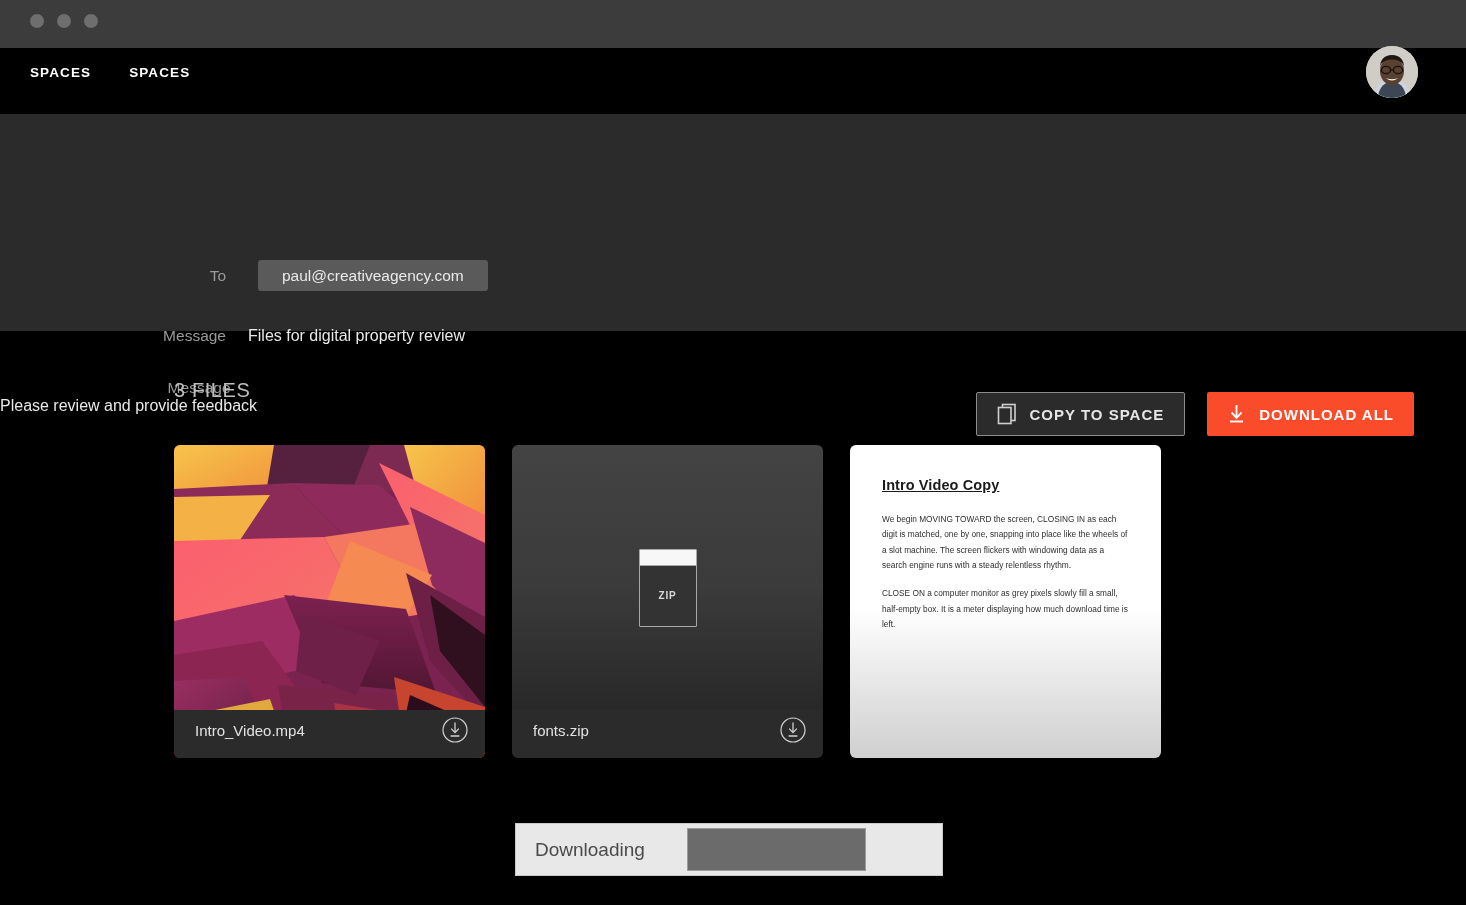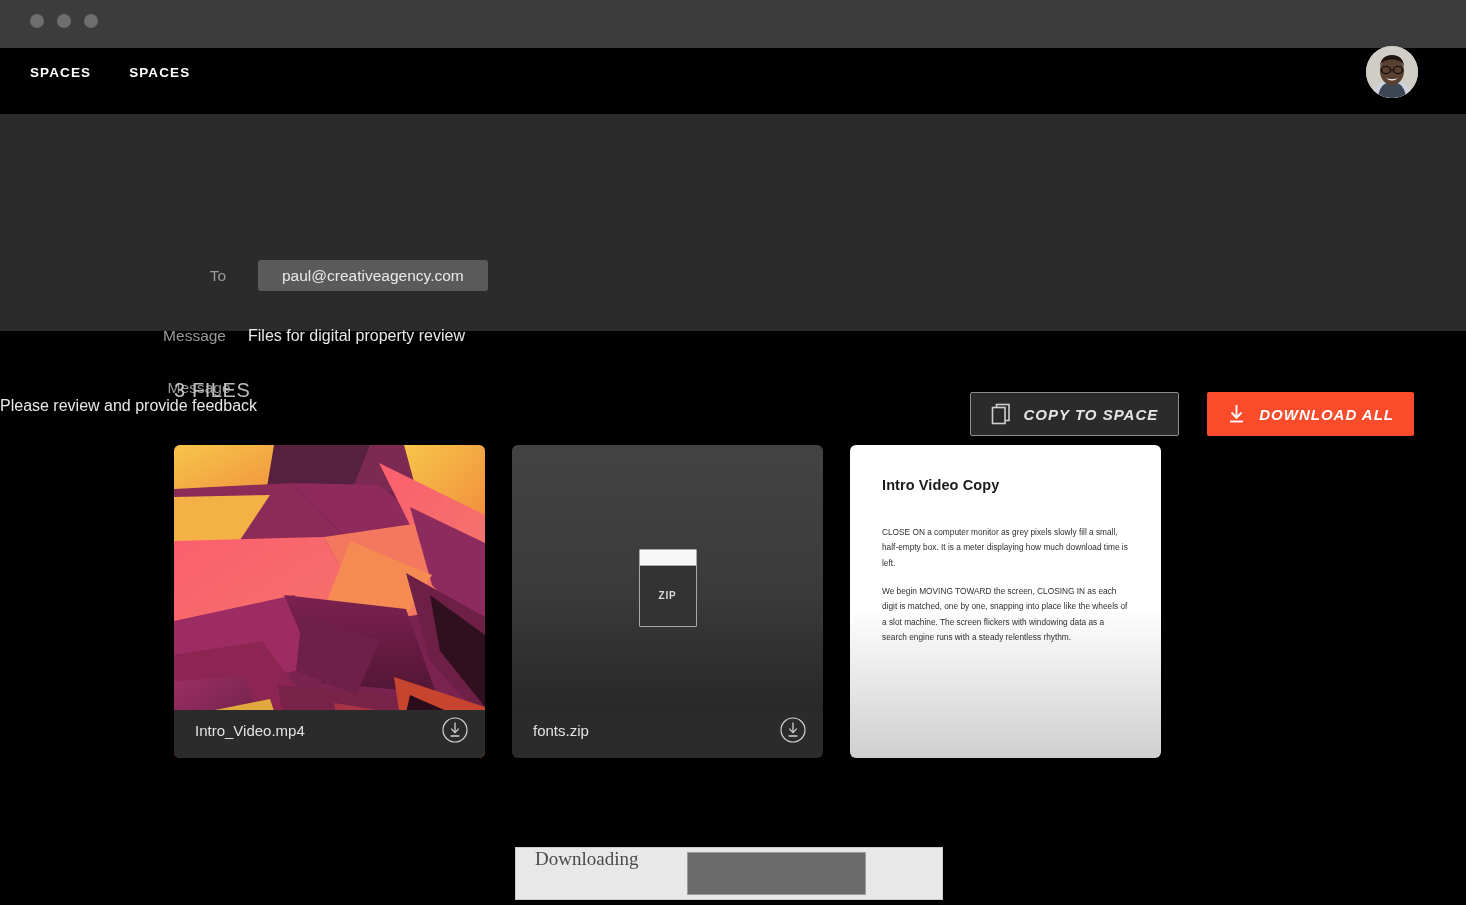--- a/index.html
+++ b/index.html
@@ -61,21 +61,21 @@
     background: #5a5a5a; color: #e9e9e9;
     padding: 7px 24px; border-radius: 3px;
     font-size: 15.5px; line-height: 1.1;
   }
   #row-to { top: 146px; gap: 10px; }
   #row-subject { top: 213px; }
   #row-message { top: 265px; flex-direction: column; }
 
   .actions {
     position: absolute; right: 52px; top: 278px;
-    display: flex; align-items: flex-start; gap: 28px; font-style: italic;
+    display: flex; align-items: flex-start; gap: 22px;
   }
   .btn {
     display: flex; align-items: center; gap: 13px;
     height: 44px; padding: 0 20px;
     font-size: 15px; font-weight: bold; letter-spacing: 1px;
     cursor: pointer; border-radius: 2px; white-space: nowrap;
   }
   .btn-ghost { background: #2b2b2b; border: 1px solid #8c8c8c; color: #e6e6e6; }
   .btn-primary { background: #fa4b2a; color: #ffffff; border: none; }
   .ic { display: block; }
@@ -122,21 +122,21 @@
   }
 
   
   .doc-thumb {
     width: 100%; height: 100%;
     background: linear-gradient(180deg, #ffffff 0%, #ffffff 52%, #cfcfcf 100%);
     padding: 32px 30px 0 32px;
   }
   .doc-title {
     color: #1b1b1b; font-size: 14.5px; font-weight: bold;
-    margin-bottom: 32px; letter-spacing: 0.1px;
+    margin-bottom: 19px; letter-spacing: 0.1px; text-decoration: underline;
   }
   .doc-para {
     color: #2e2e2e; font-size: 8.3px; line-height: 1.85;
     margin-bottom: 13px;
   }
 
   
   .card-namebar {
     position: absolute; left: 0; right: 0; bottom: 0;
     height: 48px; background: #2b2b2b;
@@ -146,25 +146,25 @@
     gap: 34px;
   }
   .card-name { color: #e2e2e2; font-size: 15px; }
   .dl-circle { width: 26px; height: 26px; cursor: pointer; }
 
   
   .card-namebar.overlay { left: 0; right: 0; bottom: 0; }
 
   
   .toast {
-    position: absolute; left: 515px; top: 847px;
+    position: absolute; left: 515px; top: 823px;
     width: 428px; height: 53px;
     background: #e8e8e8;
     border: 1px solid #c9c9c9;
-    display: flex; align-items: flex-start; font-family: Liberation Serif, serif;
+    display: flex; align-items: center;
   }
   .toast-label {
     width: 171px; color: #4a4a4a; font-size: 19px;
     padding-left: 19px;
   }
   .toast-track {
     position: relative; flex: 1; height: 100%;
     background: #e8e8e8;
   }
   .toast-fill {
@@ -322,22 +322,22 @@
           <path d="M9.2 11.6 L13 15.6 L16.8 11.6" stroke="#d2d2d2" stroke-width="1.3" fill="none"></path>
           <path d="M8.6 19 h8.8" stroke="#d2d2d2" stroke-width="1.3" fill="none"></path>
         </svg>
       </div>
     </div>
 
     <div class="card">
       <div class="card-thumb">
         <div class="doc-thumb">
           <div class="doc-title">Intro Video Copy</div>
+          <div class="doc-para">We begin MOVING TOWARD the screen, CLOSING IN as each digit is matched, one by one, snapping into place like the wheels of a slot machine. The screen flickers with windowing data as a search engine runs with a steady relentless rhythm.</div>
           <div class="doc-para">CLOSE ON a computer monitor as grey pixels slowly fill a small, half-empty box. It is a meter displaying how much download time is left.</div>
-          <div class="doc-para">We begin MOVING TOWARD the screen, CLOSING IN as each digit is matched, one by one, snapping into place like the wheels of a slot machine. The screen flickers with windowing data as a search engine runs with a steady relentless rhythm.</div>
         </div>
       </div>
     </div>
 
   </div>
 
   <div class="toast">
     <div class="toast-label">Downloading</div>
     <div class="toast-track">
       <div class="toast-fill" id="toast-fill" style="width: 70%;"></div>

